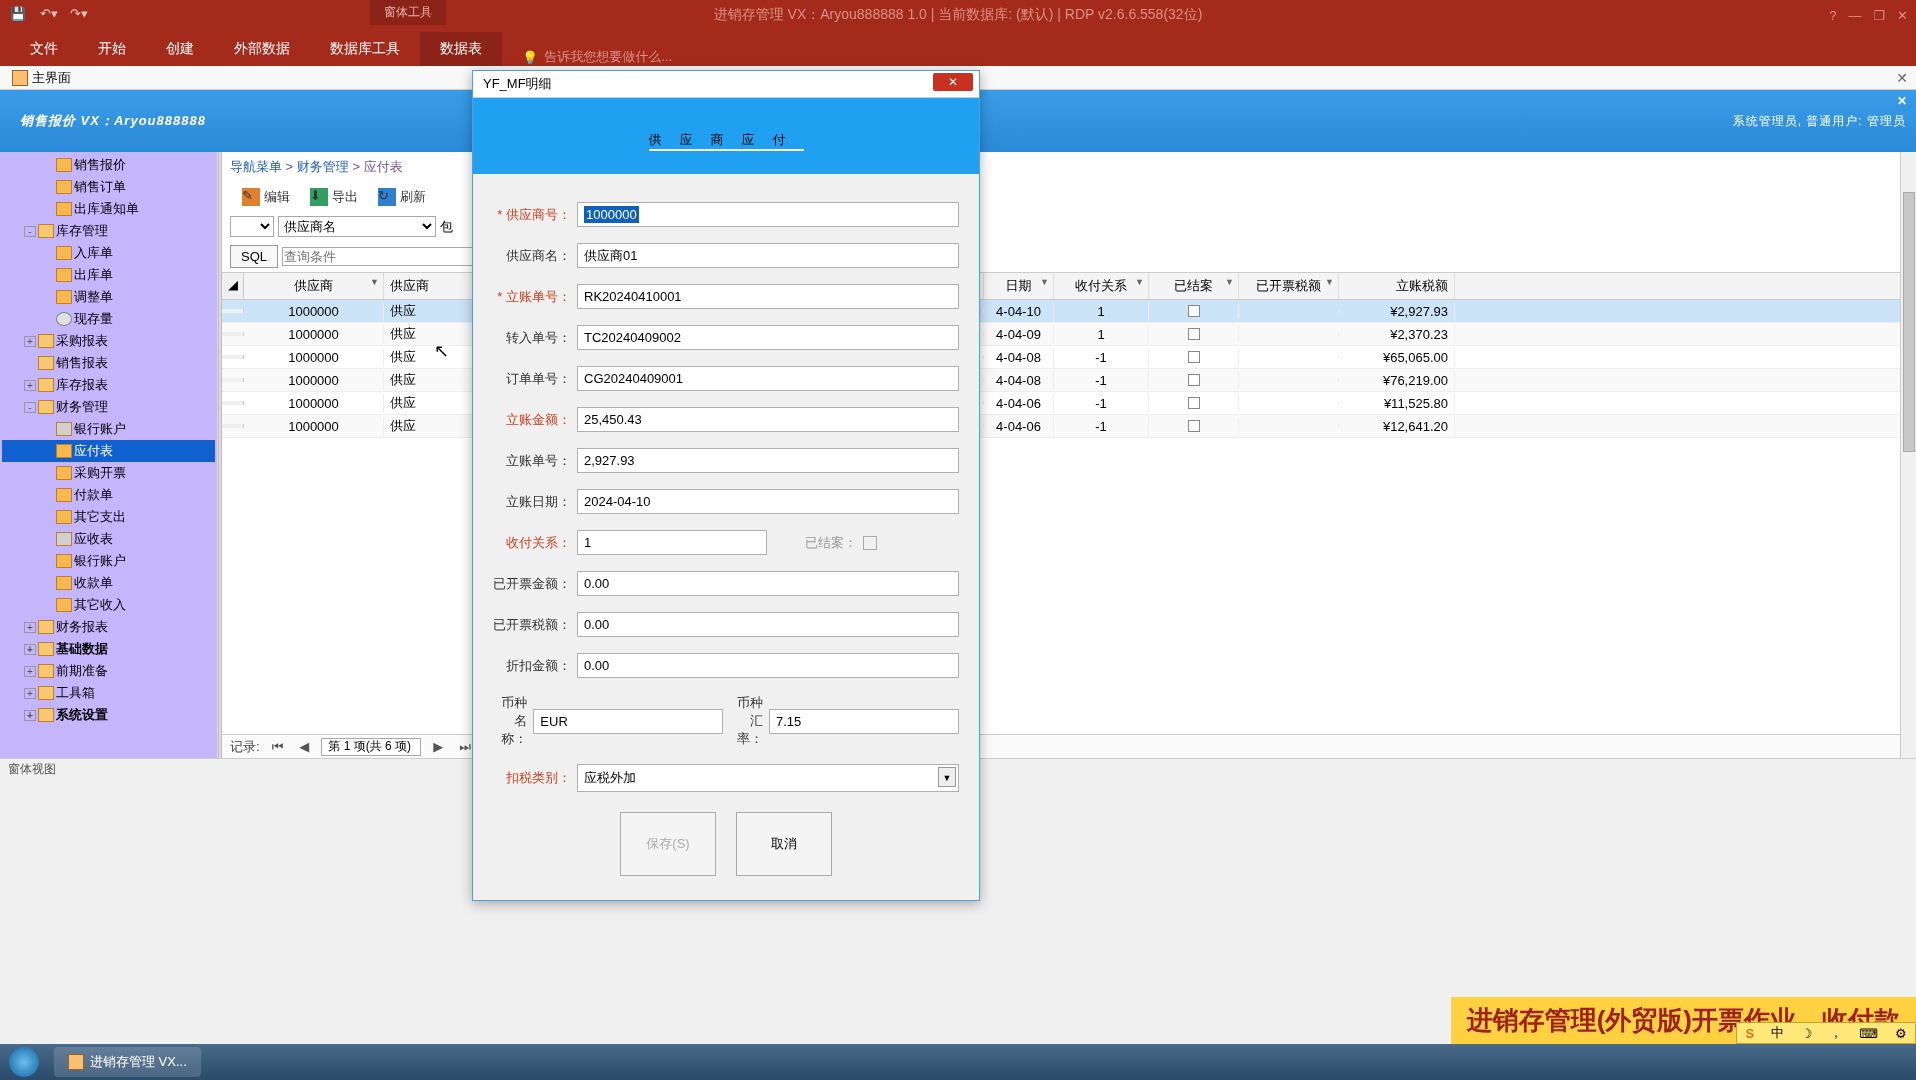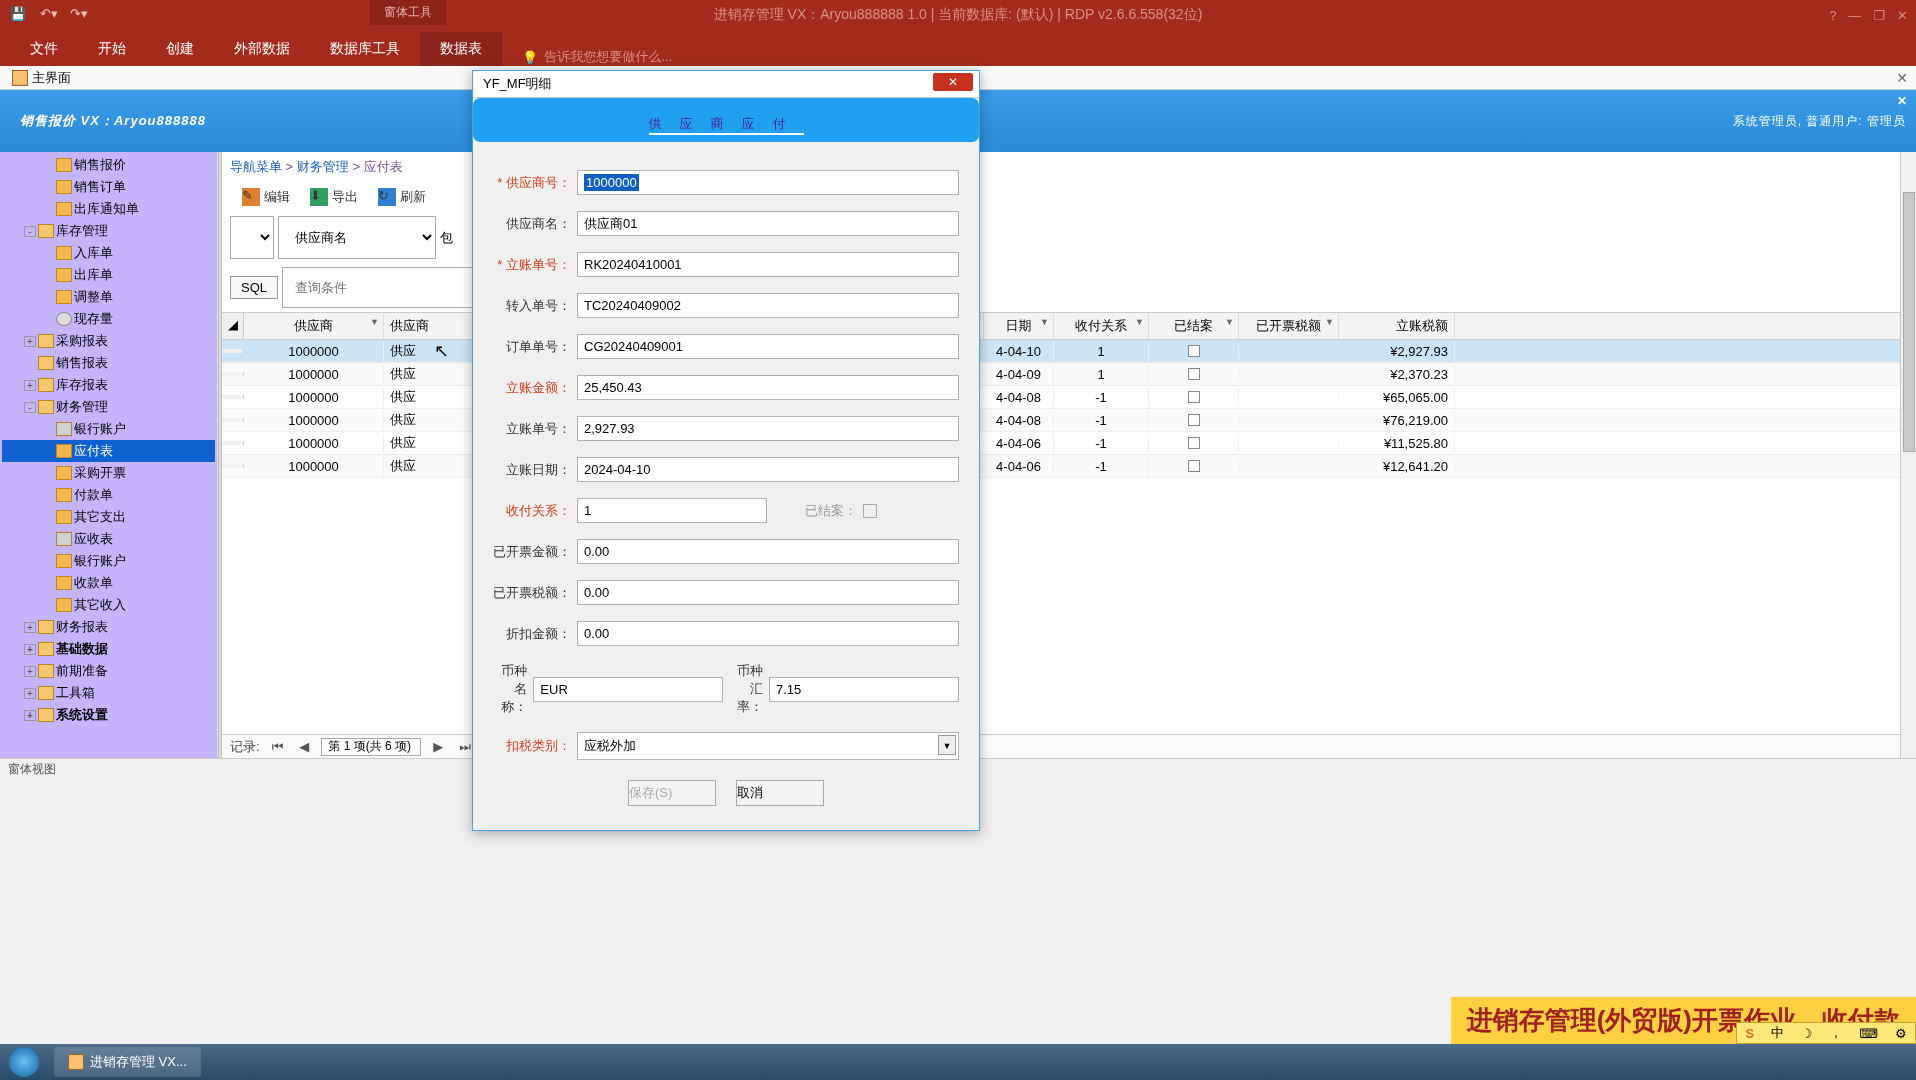--- a/index.html
+++ b/index.html
@@ -47,21 +47,21 @@
 .lvl3 { padding-left: 40px; }
 
 
 .main-panel { flex: 1; display: flex; flex-direction: column; background: #fff; }
 .breadcrumb { padding: 6px 8px; color: #7a4fa0; font-size: 14px; }
 .breadcrumb a { color: #2060c0; text-decoration: none; }
 .toolbar { display: flex; gap: 20px; padding: 6px 20px; align-items: center; }
 .tool-btn { display: flex; align-items: center; gap: 4px; color: #333; }
 .tool-icon { width: 18px; height: 18px; background: #f0a040; }
 .filter-row { display: flex; gap: 4px; padding: 4px 8px; align-items: center; }
-.filter-row select, .filter-row input { border: 1px solid #aaa; padding: 12px; font-size: 13px; background: #fff; }
+.filter-row select, .filter-row input { border: 1px solid #aaa; padding: 1px; font-size: 13px; background: #fff; }
 .sql-btn { border: 1px solid #999; padding: 3px 10px; background: #f8f8f8; }
 .query-input { border: 1px solid #aaa; padding: 3px 6px; width: 200px; }
 
 
 .grid { border-top: 1px solid #ccc; flex: 1; overflow: hidden; }
 .grid-head { display: flex; background: #f4f4f4; border-bottom: 1px solid #ccc; }
 .grid-head-cell { padding: 4px 6px; border-right: 1px solid #ddd; text-align: center; position: relative; }
 .grid-head-cell .arrow { font-size: 9px; color: #666; position: absolute; right: 4px; }
 .grid-row { display: flex; border-bottom: 1px solid #eee; height: 23px; align-items: center; }
 .grid-row:nth-child(even) { background: #f9f9f9; }
@@ -92,36 +92,36 @@
 .start-orb { width: 30px; height: 30px; border-radius: 50%; background: radial-gradient(#6ac0f0, #1060a0); }
 .task-item { background: rgba(255,255,255,0.15); padding: 6px 14px; color: #fff; border-radius: 4px; margin-left: 6px; display:flex; align-items:center; gap:6px; font-size: 12px; }
 
 
 .overlay-text { position: absolute; right: 0; bottom: 36px; background: #ffd040; color: #a02020; font-size: 26px; font-weight: bold; padding: 6px 16px; }
 
 
 .dialog { position: absolute; top: 70px; left: 472px; width: 508px; background: #f0f0f0; border: 1px solid #4aa0e0; box-shadow: 0 3px 12px rgba(0,0,0,0.3); }
 .dialog-title { background: #fff; padding: 4px 10px; font-size: 13px; display: flex; align-items: flex-end; position: relative; border-bottom: 1px solid #ccc; }
 .dialog-close { position: absolute; right: 6px; top: 2px; width: 40px; height: 18px; background: #c83020; color: #fff; text-align: center; font-size: 12px; border-radius: 2px; line-height: 18px; }
-.dialog-header { background: #20a0f0; color: #4c1d95; text-align: center; padding: 8px; font-size: 24px; letter-spacing: 18px; border-radius: 7px; }
+.dialog-header { background: #20a0f0; color: #000000; text-align: center; padding: 24px; font-size: 24px; letter-spacing: 18px; }
 .dialog-header span { border-bottom: 2px solid #fff; padding-bottom: 2px; }
 .dialog-body { padding: 12px 20px; }
 .form-row { display: flex; align-items: center; margin-bottom: 6px; margin-top: 16px; }
 .form-label { width: 84px; text-align: right; padding-right: 6px; color: #333; }
 .form-label.required { color: #d04020; }
 .form-input { flex: 1; border: 1px solid #b0b0b0; padding: 4px 6px; background: #fff; font-size: 13px; }
 .form-input.short { flex: 0 0 130px; }
 .form-gap { width: 20px; }
 .form-label2 { width: 76px; text-align: right; padding-right: 6px; color: #999; }
 .form-label3 { width: 76px; text-align: right; padding-right: 6px; color: #333; }
 .form-check { width: 14px; height: 14px; border: 1px solid #aaa; }
 .form-select { flex: 1; border: 1px solid #b0b0b0; padding: 4px 6px; background: #fff; position: relative; }
 .form-select-arrow { position: absolute; right: 2px; top: 2px; width: 18px; height: 20px; border: 1px solid #999; background: #eee; text-align: center; font-size: 9px; line-height: 20px; }
 .dialog-buttons { display: flex; justify-content: center; gap: 20px; padding: 14px 0 12px; }
-.dlg-btn { width: 88px; padding: 3px 0; border: 1px solid #aaa; background: #f4f4f4; text-align: left; }
+.dlg-btn { width: 96px; padding: 22px 0; border: 1px solid #aaa; background: #f4f4f4; text-align: center; }
 .dlg-btn.disabled { color: #aaa; }
 
 .splitter { width: 4px; background: #ddd; border-left: 1px solid #bbb; border-right: 1px solid #bbb; }
 .scroll-track { width: 16px; background: #f0f0f0; border-left: 1px solid #ccc; position: relative; }
 .scroll-thumb { position: absolute; left: 2px; width: 12px; background: #c8c8c8; border: 1px solid #aaa; }
 </style>
 </head>
 <body>
 
 <div class="title-bar">

